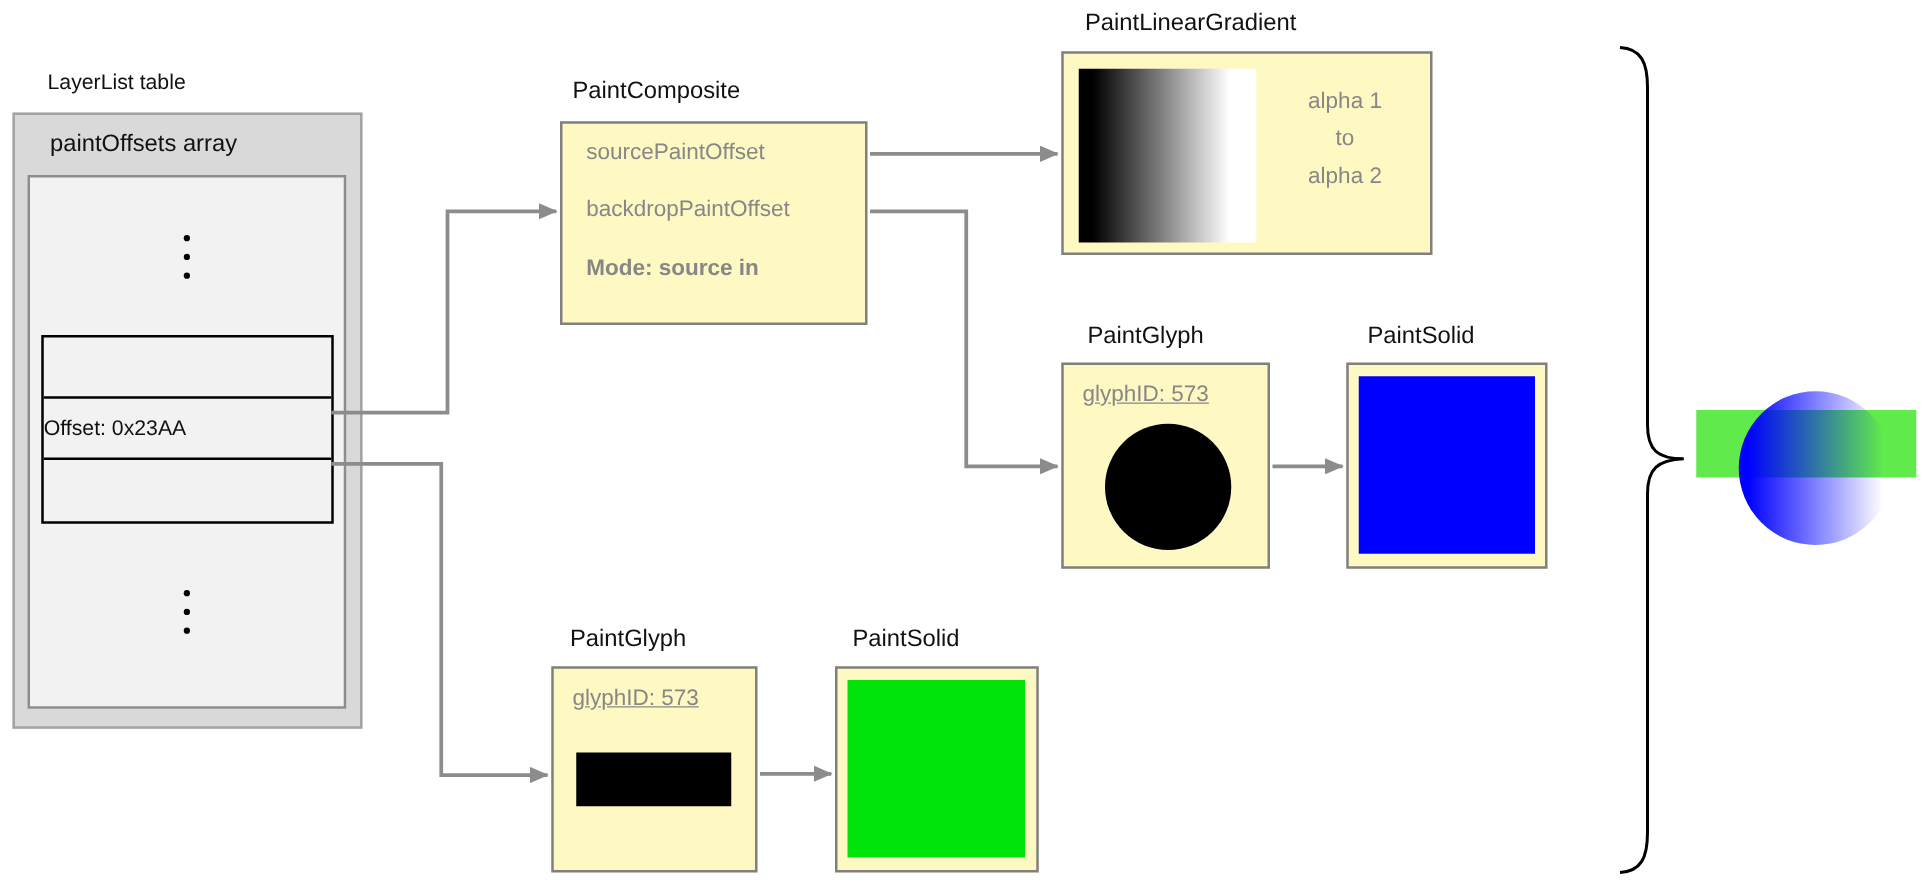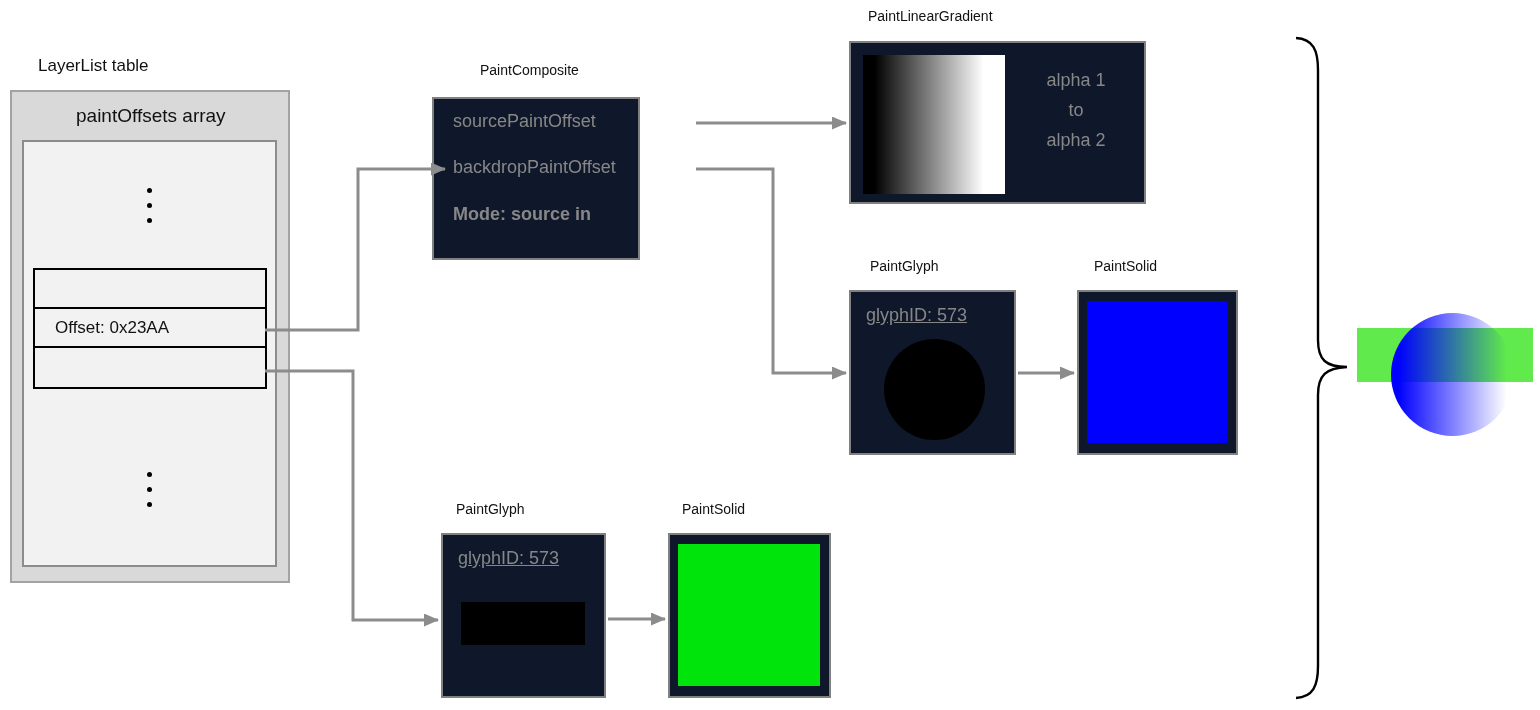--- a/index.html
+++ b/index.html
@@ -1,35 +1,35 @@
 <!DOCTYPE html>
 <html><head>
 <meta charset="utf-8">
 <style>
   html,body{margin:0;padding:0;background:#ffffff;}
   #canvas{
     position:relative;width:1540px;height:710px;background:#ffffff;overflow:hidden;
     font-family:"Liberation Sans", sans-serif;color:#1a1a1a;
   }
   .abs{position:absolute;}
-  .node-title{font-size:14px;color:#111111;white-space:nowrap;}
-  .node-box{position:absolute;background:#0f172a;border:2px solid #808080;box-sizing:border-box;}
+  .node-title{font-size:19px;color:#111111;white-space:nowrap;}
+  .node-box{position:absolute;background:#fef9c3;border:2px solid #808080;box-sizing:border-box;}
 
   
   #layerlist-outer{left:10px;top:90px;width:280px;height:493px;background:#d9d9d9;border:2px solid #a3a3a3;box-sizing:border-box;}
   #layerlist-inner{left:22px;top:140px;width:255px;height:427px;background:#f2f2f2;border:2px solid #8c8c8c;box-sizing:border-box;}
   #offsets-table{left:33px;top:268px;width:234px;border:2px solid #000;box-sizing:border-box;background:#f2f2f2;}
-  .offset-row{height:39px;border-bottom:2px solid #000;box-sizing:border-box;display:flex;align-items:center;
-    padding-left:20px;font-size:17px;color:#111;}
+  .offset-row{height:49px;border-bottom:2px solid #000;box-sizing:border-box;display:flex;align-items:center;
+    font-size:17px;color:#111;}
   .offset-row:last-child{border-bottom:none;}
   .vdots{display:flex;flex-direction:column;align-items:center;gap:10px;}
   .vdots .dot{width:5px;height:5px;border-radius:50%;background:#000;}
 
   
-  #composite-box{left:432px;top:97px;width:208px;height:163px;}
+  #composite-box{left:448px;top:97px;width:246px;height:163px;}
   .field-line{position:absolute;left:19px;font-size:18px;color:#878787;white-space:nowrap;}
 
   
   #lingrad-box{left:849px;top:41px;width:297px;height:163px;}
   #lingrad-swatch{position:absolute;left:12px;top:12px;width:142px;height:139px;
     background:linear-gradient(90deg,#000000 8%,#ffffff 85%);}
   #lingrad-note{position:absolute;left:160px;top:22px;width:130px;text-align:center;
     font-size:18px;line-height:30px;color:#878787;}
 
   
@@ -54,21 +54,21 @@
   svg.overlay{position:absolute;left:0;top:0;pointer-events:none;}
 </style>
 </head>
 <body>
 
 <div id="canvas">
 
   <div class="abs node-title" style="left:25px;top:56px;font-size:17px;margin-left:13px;">LayerList table</div>
 
   <div class="abs" id="layerlist-outer">
-    <div class="abs" style="left:28px;top:13px;font-size:19px;color:#111;margin-left:36px;">paintOffsets array</div>
+    <div class="abs" style="left:28px;top:13px;font-size:19px;color:#111;">paintOffsets array</div>
   </div>
 
   <div class="abs" id="layerlist-inner"></div>
 
   <div class="abs vdots" style="left:147px;top:188px;">
     <span class="dot"></span>
     <span class="dot"></span>
     <span class="dot"></span>
   </div>
 
@@ -77,21 +77,21 @@
     <div class="offset-row">Offset: 0x23AA</div>
     <div class="offset-row"></div>
   </div>
 
   <div class="abs vdots" style="left:147px;top:472px;">
     <span class="dot"></span>
     <span class="dot"></span>
     <span class="dot"></span>
   </div>
 
-  <div class="abs node-title" style="left:480px;top:62px;">PaintComposite</div>
+  <div class="abs node-title" style="left:458px;top:62px;">PaintComposite</div>
   <div class="node-box" id="composite-box">
     <div class="field-line" style="top:12px;">sourcePaintOffset</div>
     <div class="field-line" style="top:58px;">backdropPaintOffset</div>
     <div class="field-line" style="top:105px;font-weight:bold;">Mode: source in</div>
   </div>
 
   <div class="abs node-title" style="left:868px;top:8px;">PaintLinearGradient</div>
   <div class="node-box" id="lingrad-box">
     <div id="lingrad-swatch"></div>
     <div id="lingrad-note">

